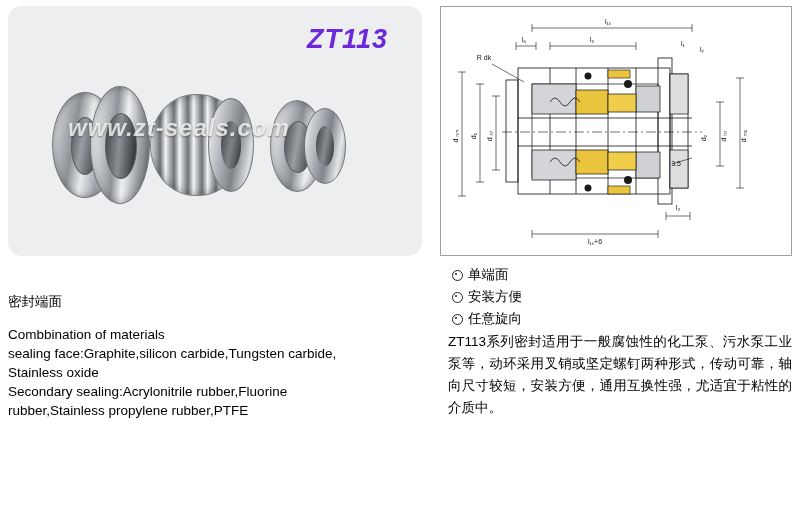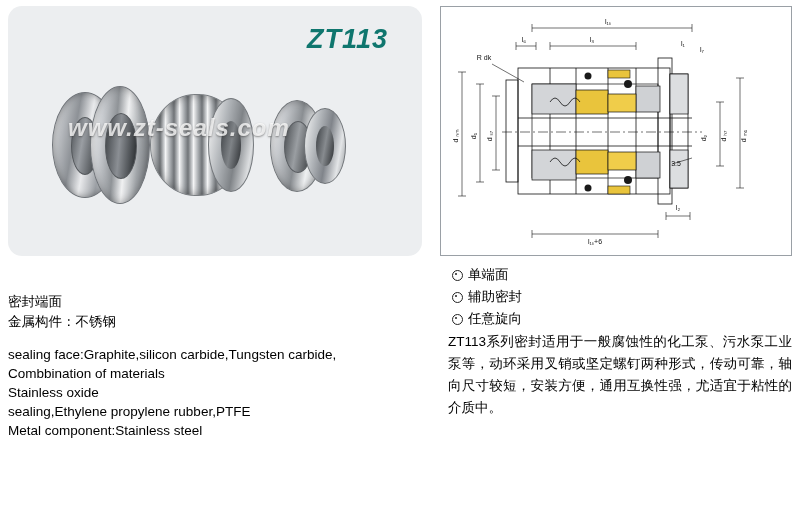--- a/index.html
+++ b/index.html
@@ -27,21 +27,21 @@
     border-radius: 14px;
   }
 
   .product-title {
     position: absolute;
     right: 34px;
     top: 18px;
     font-size: 27px;
     font-weight: bold;
     font-style: italic;
-    color: #0f766e;
+    color: #6d28d9;
     letter-spacing: 1px;
   }
 
   
   .seal-photo {
     position: absolute;
     left: 34px;
     top: 72px;
     width: 330px;
     height: 130px;
@@ -240,30 +240,29 @@
     <div class="ring ring-d">
       <div class="ring-d-inner"></div>
     </div>
   </div>
 
   <div class="watermark">www.zt-seals.com</div>
 </div>
 
 <div class="left-text">
   <div class="cn-line">密封端面</div>
-  <div class="cn-line">金属构件：不锈钢</div>
 
   <div class="block-gap"></div>
 
   <div class="en-block">
+    <div>Combbination of materials</div>
     <div>sealing face:Graphite,silicon carbide,Tungsten carbide,</div>
-    <div>Combbination of materials</div>
     <div>Stainless oxide</div>
-    <div>sealing,Ethylene propylene rubber,PTFE</div>
-    <div>Metal component:Stainless steel</div>
+    <div>Secondary sealing:Acrylonitrile rubber,Fluorine</div>
+    <div>rubber,Stainless propylene rubber,PTFE</div>
   </div>
 </div>
 
 <div class="drawing-wrap">
   <svg width="352" height="250" viewBox="0 0 352 250" xmlns="http://www.w3.org/2000/svg">
 
     <rect x="0.5" y="0.5" width="351" height="249" fill="#ffffff" stroke="#9aa0a6" stroke-width="1"></rect>
 
     <g stroke="#111" stroke-width="0.8" fill="none">
 
@@ -378,21 +377,21 @@
   </svg>
 </div>
 
 <div class="features">
   <div class="feature-row">
     <span class="bullet"></span>
     <span>单端面</span>
   </div>
   <div class="feature-row">
     <span class="bullet"></span>
-    <span>辅助密封</span>
+    <span>安装方便</span>
   </div>
   <div class="feature-row">
     <span class="bullet"></span>
     <span>任意旋向</span>
   </div>
 </div>
 
 <div class="desc">ZT113系列密封适用于一般腐蚀性的化工泵、污水泵工业泵等，动环采用叉销或坚定螺钉两种形式，传动可靠，轴向尺寸较短，安装方便，通用互换性强，尤适宜于粘性的介质中。</div>
 
 </body></html>

